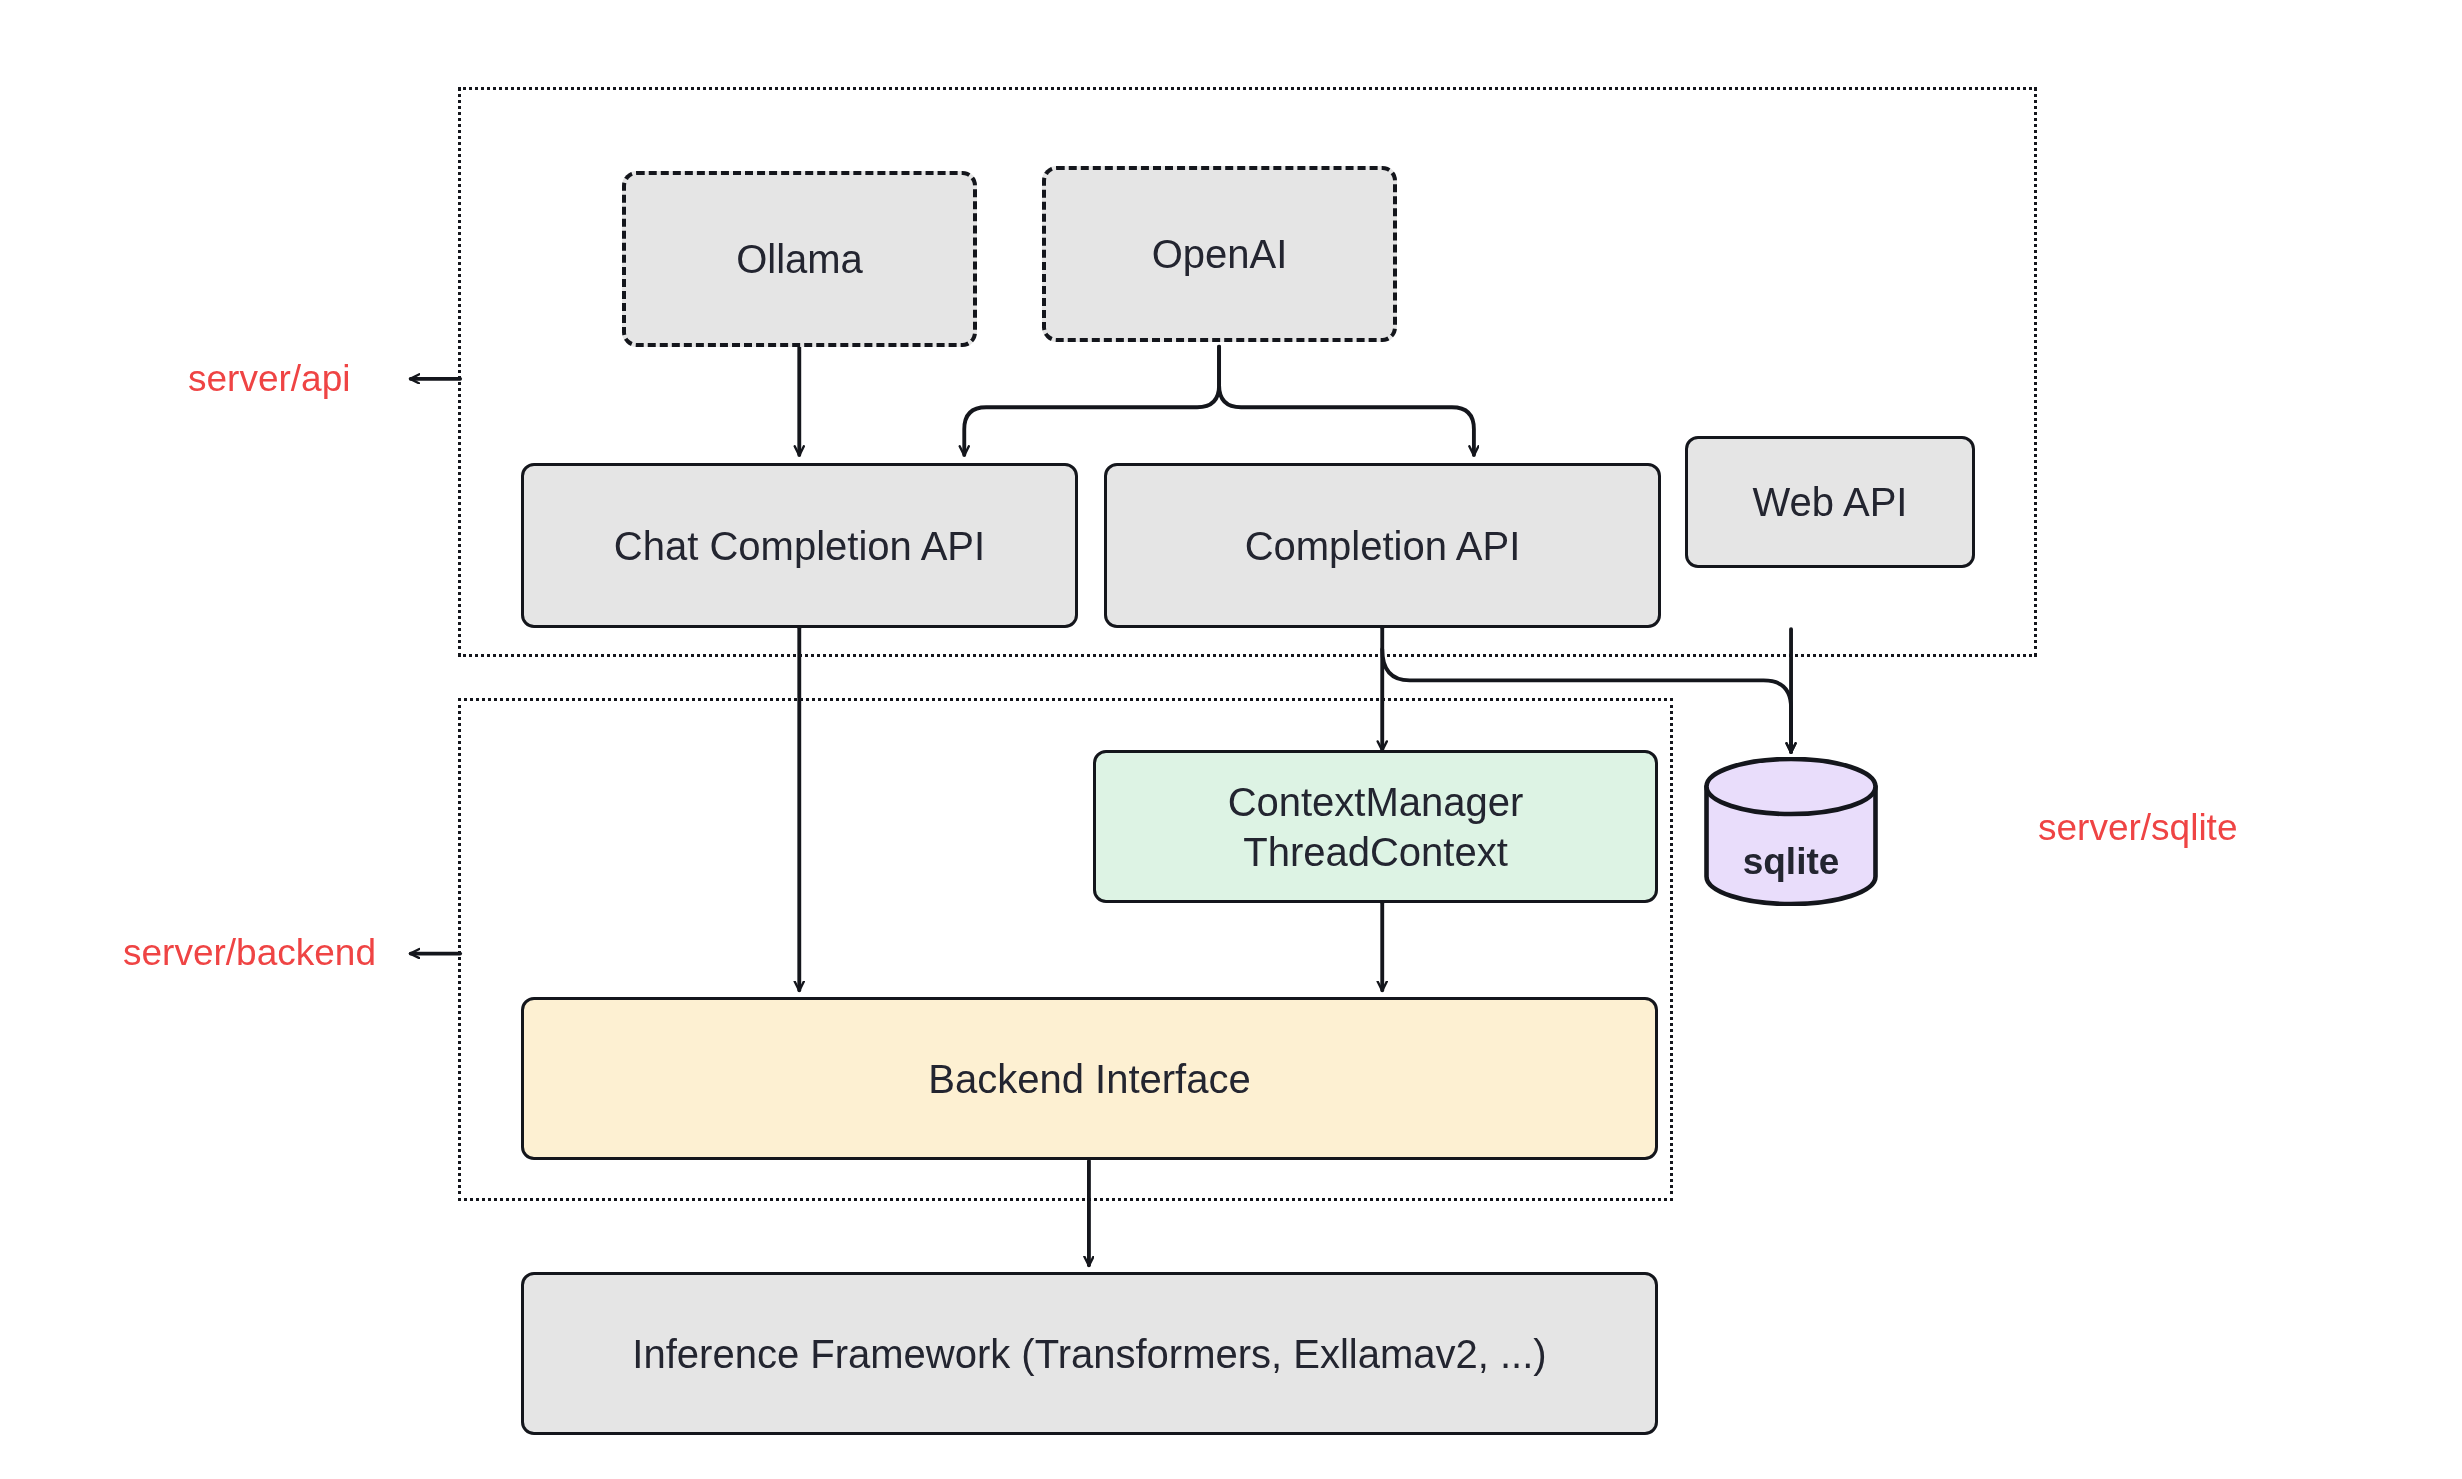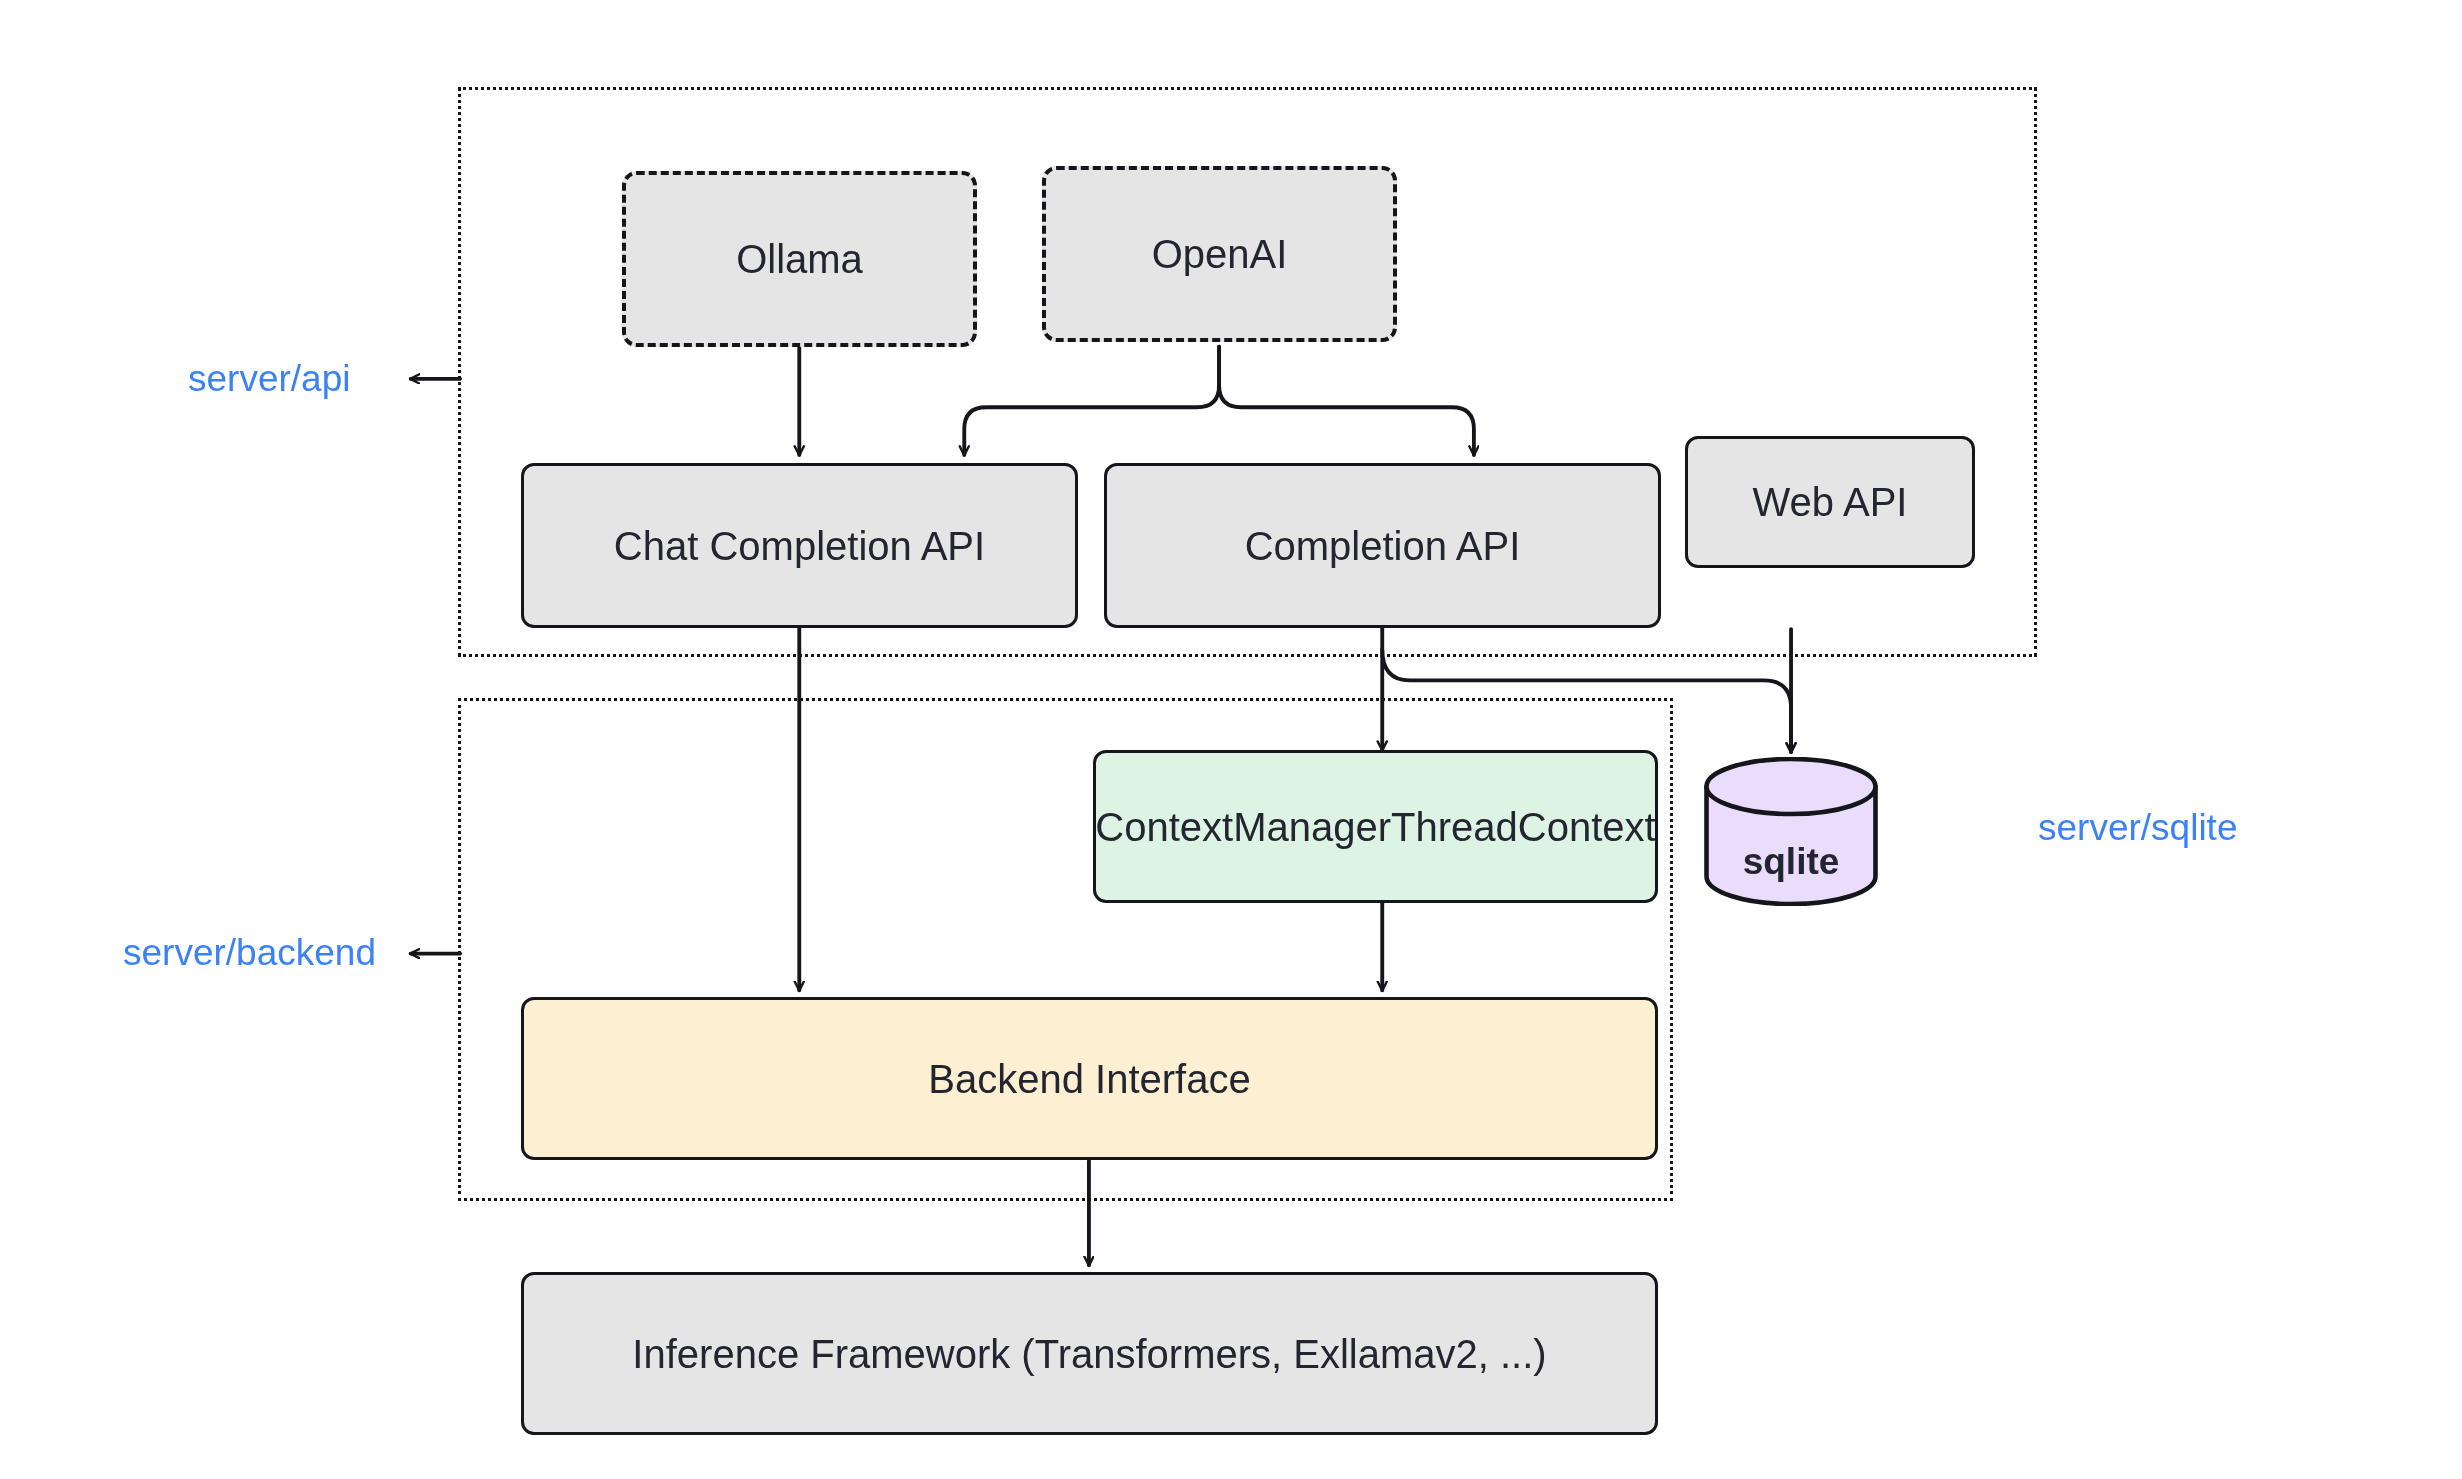--- a/index.html
+++ b/index.html
@@ -7,21 +7,21 @@
        font-family:"Liberation Sans","DejaVu Sans",sans-serif;color:#232530;}
   #stage{position:absolute;inset:0;}
   svg.edges{position:absolute;left:0;top:0;width:2462px;height:1480px;overflow:visible;}
   .node{position:absolute;box-sizing:border-box;display:flex;align-items:center;
         justify-content:center;text-align:center;border-radius:13px;
         border:3.7px solid #14161c;color:#232530;line-height:1.25;}
   .node.dashedbox{border-style:dashed;border-width:4.6px;border-radius:14.7px;}
   .blue{background:#e5e5e5;}
   .green{background:#ddf3e4;}
   .cream{background:#fdf0d2;}
-  .grouplabel{position:absolute;white-space:nowrap;font-size:37px;color:#3b82f6;}
+  .grouplabel{position:absolute;white-space:nowrap;font-size:37px;color:#ef4444;}
   .group{position:absolute;box-sizing:border-box;border:3.7px dotted #14161c;background:transparent;}
   .cyl{position:absolute;}
   .cyl .cyl-label{position:absolute;left:0;right:0;text-align:center;font-size:37px;color:#232530;}
   .two-line{display:block;}
 </style>
 </head>
 <body>
 
 <div id="stage">
 
@@ -78,21 +78,21 @@
   </div>
 
   <div class="node blue" style="left:1104px;top:463px;width:557px;height:165px;font-size:40px;">
     <span>Completion API</span>
   </div>
 
   <div class="node blue" style="left:1685px;top:436px;width:290px;height:132px;font-size:40px;">
     <span>Web API</span>
   </div>
 
-  <div class="node green" style="left:1093px;top:750px;width:565px;height:153px;font-size:40px;flex-direction:row;">
+  <div class="node green" style="left:1093px;top:750px;width:565px;height:153px;font-size:40px;flex-direction:column;">
     <span class="two-line">ContextManager</span>
     <span class="two-line">ThreadContext</span>
   </div>
 
   <div class="cyl" style="left:1701px;top:757px;width:180px;height:149px;font-weight:bold;">
     <svg width="180" height="149" viewBox="0 0 196 162">
       <path d="M6,32 L6,130 A92,30 0 0 0 190,130 L190,32 Z" fill="#e9ddfb" stroke="#14161c" stroke-width="5" stroke-linejoin="round"></path>
       <ellipse cx="98" cy="32" rx="92" ry="30" fill="#e9ddfb" stroke="#14161c" stroke-width="5"></ellipse>
     </svg>
     <span class="cyl-label" style="top:84px;">sqlite</span>

